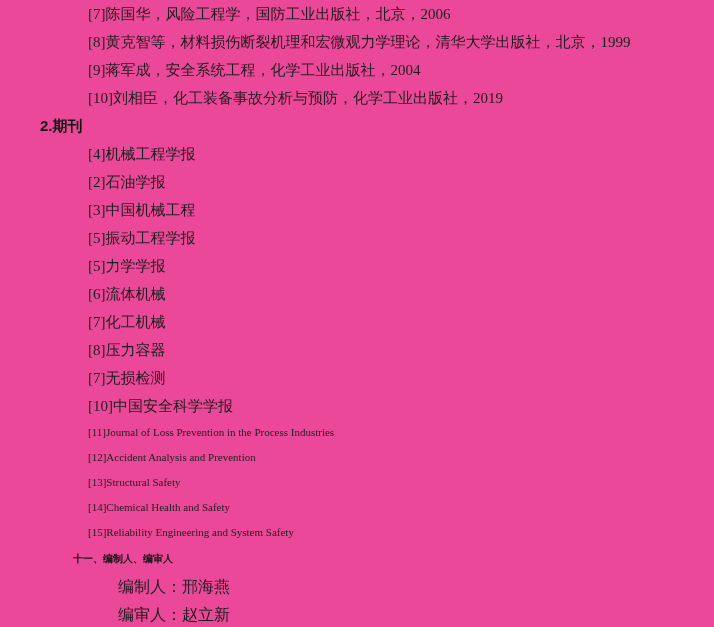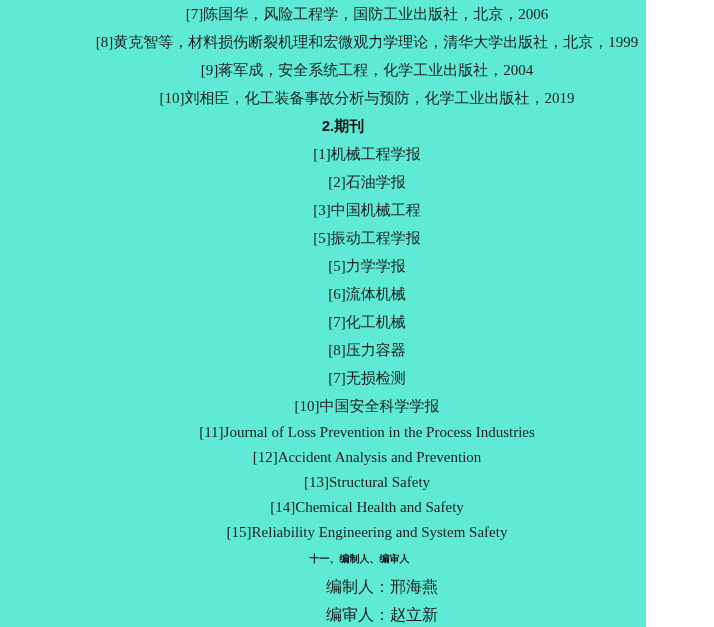--- a/index.html
+++ b/index.html
@@ -2,39 +2,38 @@
 <html><head>
 <meta charset="utf-8">
 <style>
   html, body {
     margin: 0;
     padding: 0;
     background: #ffffff;
   }
   #page {
     position: relative;
-    width: 646px;
+    width: 714px;
     height: 627px;
-    background: #5eead4;
+    background: #ec4899;
     overflow: hidden;
     color: #1e1e1e;
     font-family: "Liberation Serif", "DejaVu Serif", serif;
-    text-align: center;
   }
   .line {
     margin: 0;
     padding-left: 88px;
     font-size: 15px;
     line-height: 28px;
     white-space: pre;
     color: #1e1e1e;
   }
   .line.en {
     line-height: 25px;
-    font-size: 15px;
+    font-size: 11px;
   }
   .heading-journal {
     margin: 0;
     padding-left: 40px;
     font-size: 15px;
     line-height: 28px;
     font-weight: 700;
     font-family: "Liberation Sans", "DejaVu Sans", sans-serif;
     color: #151515;
   }
@@ -60,21 +59,21 @@
 
 <div id="page">
 
   <p class="line">[7]陈国华，风险工程学，国防工业出版社，北京，2006</p>
   <p class="line">[8]黄克智等，材料损伤断裂机理和宏微观力学理论，清华大学出版社，北京，1999</p>
   <p class="line">[9]蒋军成，安全系统工程，化学工业出版社，2004</p>
   <p class="line">[10]刘相臣，化工装备事故分析与预防，化学工业出版社，2019</p>
 
   <p class="heading-journal">2.期刊</p>
 
-  <p class="line">[1]机械工程学报</p>
+  <p class="line">[4]机械工程学报</p>
   <p class="line">[2]石油学报</p>
   <p class="line">[3]中国机械工程</p>
   <p class="line">[5]振动工程学报</p>
   <p class="line">[5]力学学报</p>
   <p class="line">[6]流体机械</p>
   <p class="line">[7]化工机械</p>
   <p class="line">[8]压力容器</p>
   <p class="line">[7]无损检测</p>
   <p class="line">[10]中国安全科学学报</p>
 

